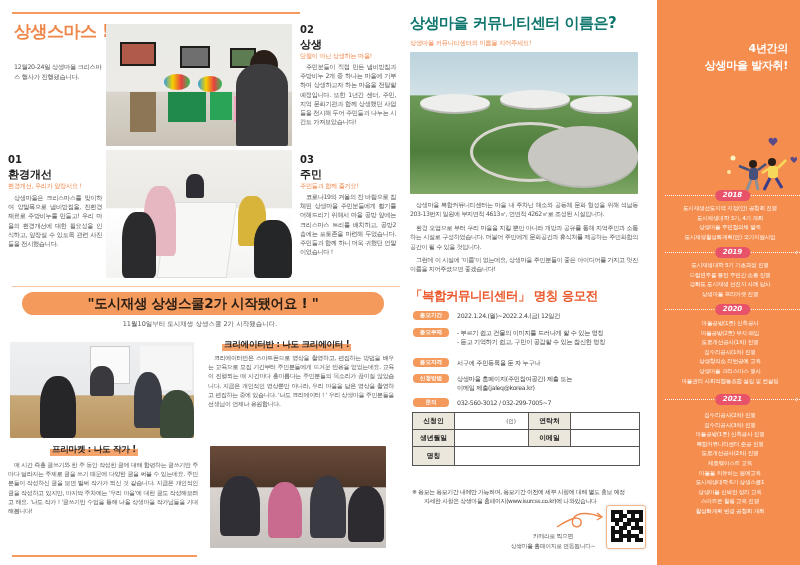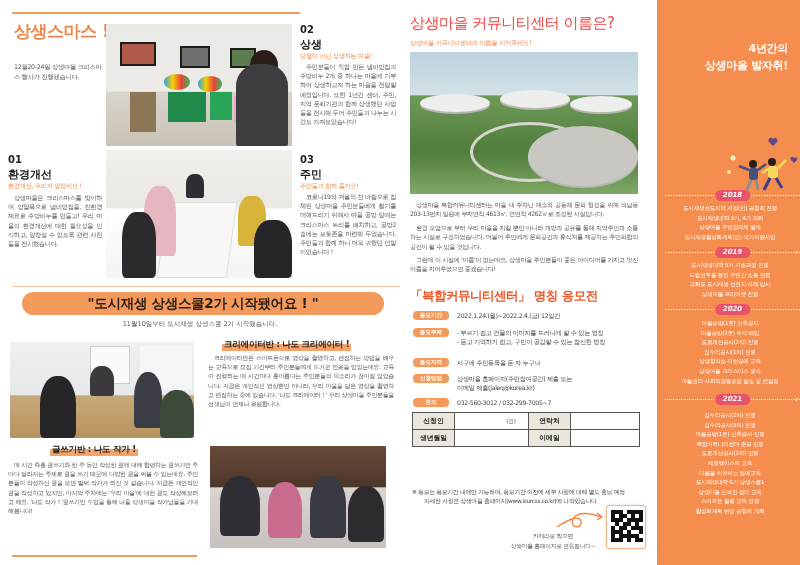--- a/index.html
+++ b/index.html
@@ -42,21 +42,21 @@
   .photo-school1 .screen { position: absolute; left: 130px; top: 4px; width: 52px; height: 44px; background: #f6f6f6; }
   .photo-school1 .p { position: absolute; border-radius: 45% 45% 10% 10%; }
 
   .pill-head { position: absolute; font-size: 8.6px; font-weight: bold; color: #222; background: linear-gradient(180deg, transparent 45%, #f5a36b 45%); padding: 0 2px; letter-spacing: -0.3px; white-space: nowrap; }
 
   .photo-school2 { left: 210px; top: 446px; width: 176px; height: 102px;
     background: linear-gradient(180deg, #6a4b3a 0%, #4c3629 40%, #d9d4cf 41%, #c7c2bd 100%); }
   .photo-school2 .p { position: absolute; border-radius: 45% 45% 10% 10%; }
 
   
-  .ct-title { position: absolute; left: 410px; top: 14px; font-size: 15px; font-weight: normal; color: #ef4444; letter-spacing: -0.5px; }
+  .ct-title { position: absolute; left: 410px; top: 14px; font-size: 15px; font-weight: bold; color: #0f766e; letter-spacing: -0.5px; }
   .ct-sub { position: absolute; left: 410px; top: 39px; font-size: 6.3px; color: #f0874a; letter-spacing: -0.3px; }
   .photo-center { left: 410px; top: 52px; width: 228px; height: 142px;
     background: linear-gradient(180deg, #bcd3dd 0%, #d2e1e6 30%, #6e9a58 31%, #4f7d3c 70%, #7fa865 100%); }
   .photo-center .roof { position: absolute; background: #eeeeec; border-radius: 50%; box-shadow: 0 2px 0 #b7b7b3; }
   .photo-center .path { position: absolute; border: 3px solid #d8d6cf; border-radius: 50%; }
 
   .mid-body { position: absolute; left: 410px; width: 228px; font-size: 6.1px; line-height: 9.4px; color: #555; letter-spacing: -0.35px; text-align: justify; }
 
   .contest-title { position: absolute; left: 410px; top: 288px; font-size: 12.5px; font-weight: bold; color: #ea5a2c; letter-spacing: -0.5px; }
   .rule-row { position: absolute; left: 413px; display: flex; }
@@ -144,21 +144,21 @@
   <div class="screen"></div>
   <div class="p" style="left:30px;top:34px;width:36px;height:62px;background:#262629;"></div>
   <div class="p" style="left:80px;top:24px;width:24px;height:30px;background:#3a3a3e;"></div>
   <div class="p" style="left:124px;top:30px;width:28px;height:56px;background:#3b3d44;"></div>
   <div class="p" style="left:150px;top:48px;width:34px;height:48px;background:#3c4a3a;"></div>
 </div>
 
 <div class="pill-head" style="left:222px;top:339px;">크리에이터반 : 나도 크리에이터 !</div>
 <div class="sec-body" style="left:208px;top:353px;width:186px;font-size:6px;text-indent:6px;">크리에이터반은 스마트폰으로 영상을 촬영하고, 편집하는 방법을 배우는 교육으로 모집 기간부터 주민분들에게 뜨거운 반응을 얻었는데요. 교육이 진행되는 매 시간마다 흥미롭다는 주민분들의 목소리가 끊이질 않았습니다. 지금은 개인적인 영상뿐만 아니라, 우리 마을을 담은 영상을 촬영하고 편집하는 중에 있습니다. '나도 크리에이터 ! ' 우리 상생마을 주민분들을 선생님이 언제나 응원합니다.</div>
 
-<div class="pill-head" style="left:50px;top:444px;">글쓰기반 : 나도 작가 !</div>
+<div class="pill-head" style="left:50px;top:444px;">프리마켓 : 나도 작가 !</div>
 <div class="sec-body" style="left:8px;top:460px;width:190px;font-size:6px;text-indent:6px;">매 시간 즉흥 글쓰기와 한 주 동안 작성한 글에 대해 합평하는 글쓰기반 주마다 달라지는 주제로 글을 쓰기 때문에 다양한 글을 써볼 수 있는데요. 주민분들이 작성하신 글을 보면 벌써 작가가 되신 것 같습니다. 지금은 개인적인 글을 작성하고 있지만, 마지막 주차에는 '우리 마을'에 대한 글도 작성해보려고 해요. '나도 작가 ! '글쓰기반 수업을 통해 나올 상생마을 작가님들을 기대해봅니다!</div>
 
 <div class="photo photo-school2">
   <div class="p" style="left:10px;top:30px;width:40px;height:60px;background:#2f2f35;"></div>
   <div class="p" style="left:58px;top:36px;width:34px;height:56px;background:#c96b8f;"></div>
   <div class="p" style="left:100px;top:30px;width:36px;height:62px;background:#3a3a42;"></div>
   <div class="p" style="left:138px;top:40px;width:36px;height:56px;background:#2d2a30;"></div>
 </div>
 
 <div class="bottomline"></div>
@@ -210,20 +210,24 @@
     <td class="v seal" style="width:74px;">(인)</td>
     <td class="h">연락처</td>
     <td class="v"></td>
   </tr>
   <tr>
     <td class="h">생년월일</td>
     <td class="v"></td>
     <td class="h">이메일</td>
     <td class="v"></td>
   </tr>
+  <tr>
+    <td class="h" style="height:19px;">명칭</td>
+    <td class="v" colspan="3"></td>
+  </tr>
 </tbody>
   </table>
 
 <div class="note">
   <div>※ 응모는 응모기간 내에만 가능하며, 응모기간 이전에 세부 사항에 대해 별도 홍보 예정</div>
   <div style="padding-left:12px;">자세한 사항은 상생마을 홈페이지(www.isurcss.co.kr)에 나와있습니다</div>
 </div>
 
 <svg class="qr-arrow" viewBox="0 0 50 22">
   <path d="M2 18 C 14 10, 24 6, 26 12 C 28 20, 14 20, 18 10 C 22 2, 36 4, 46 8" fill="none" stroke="#f0874a" stroke-width="1.4"></path>

